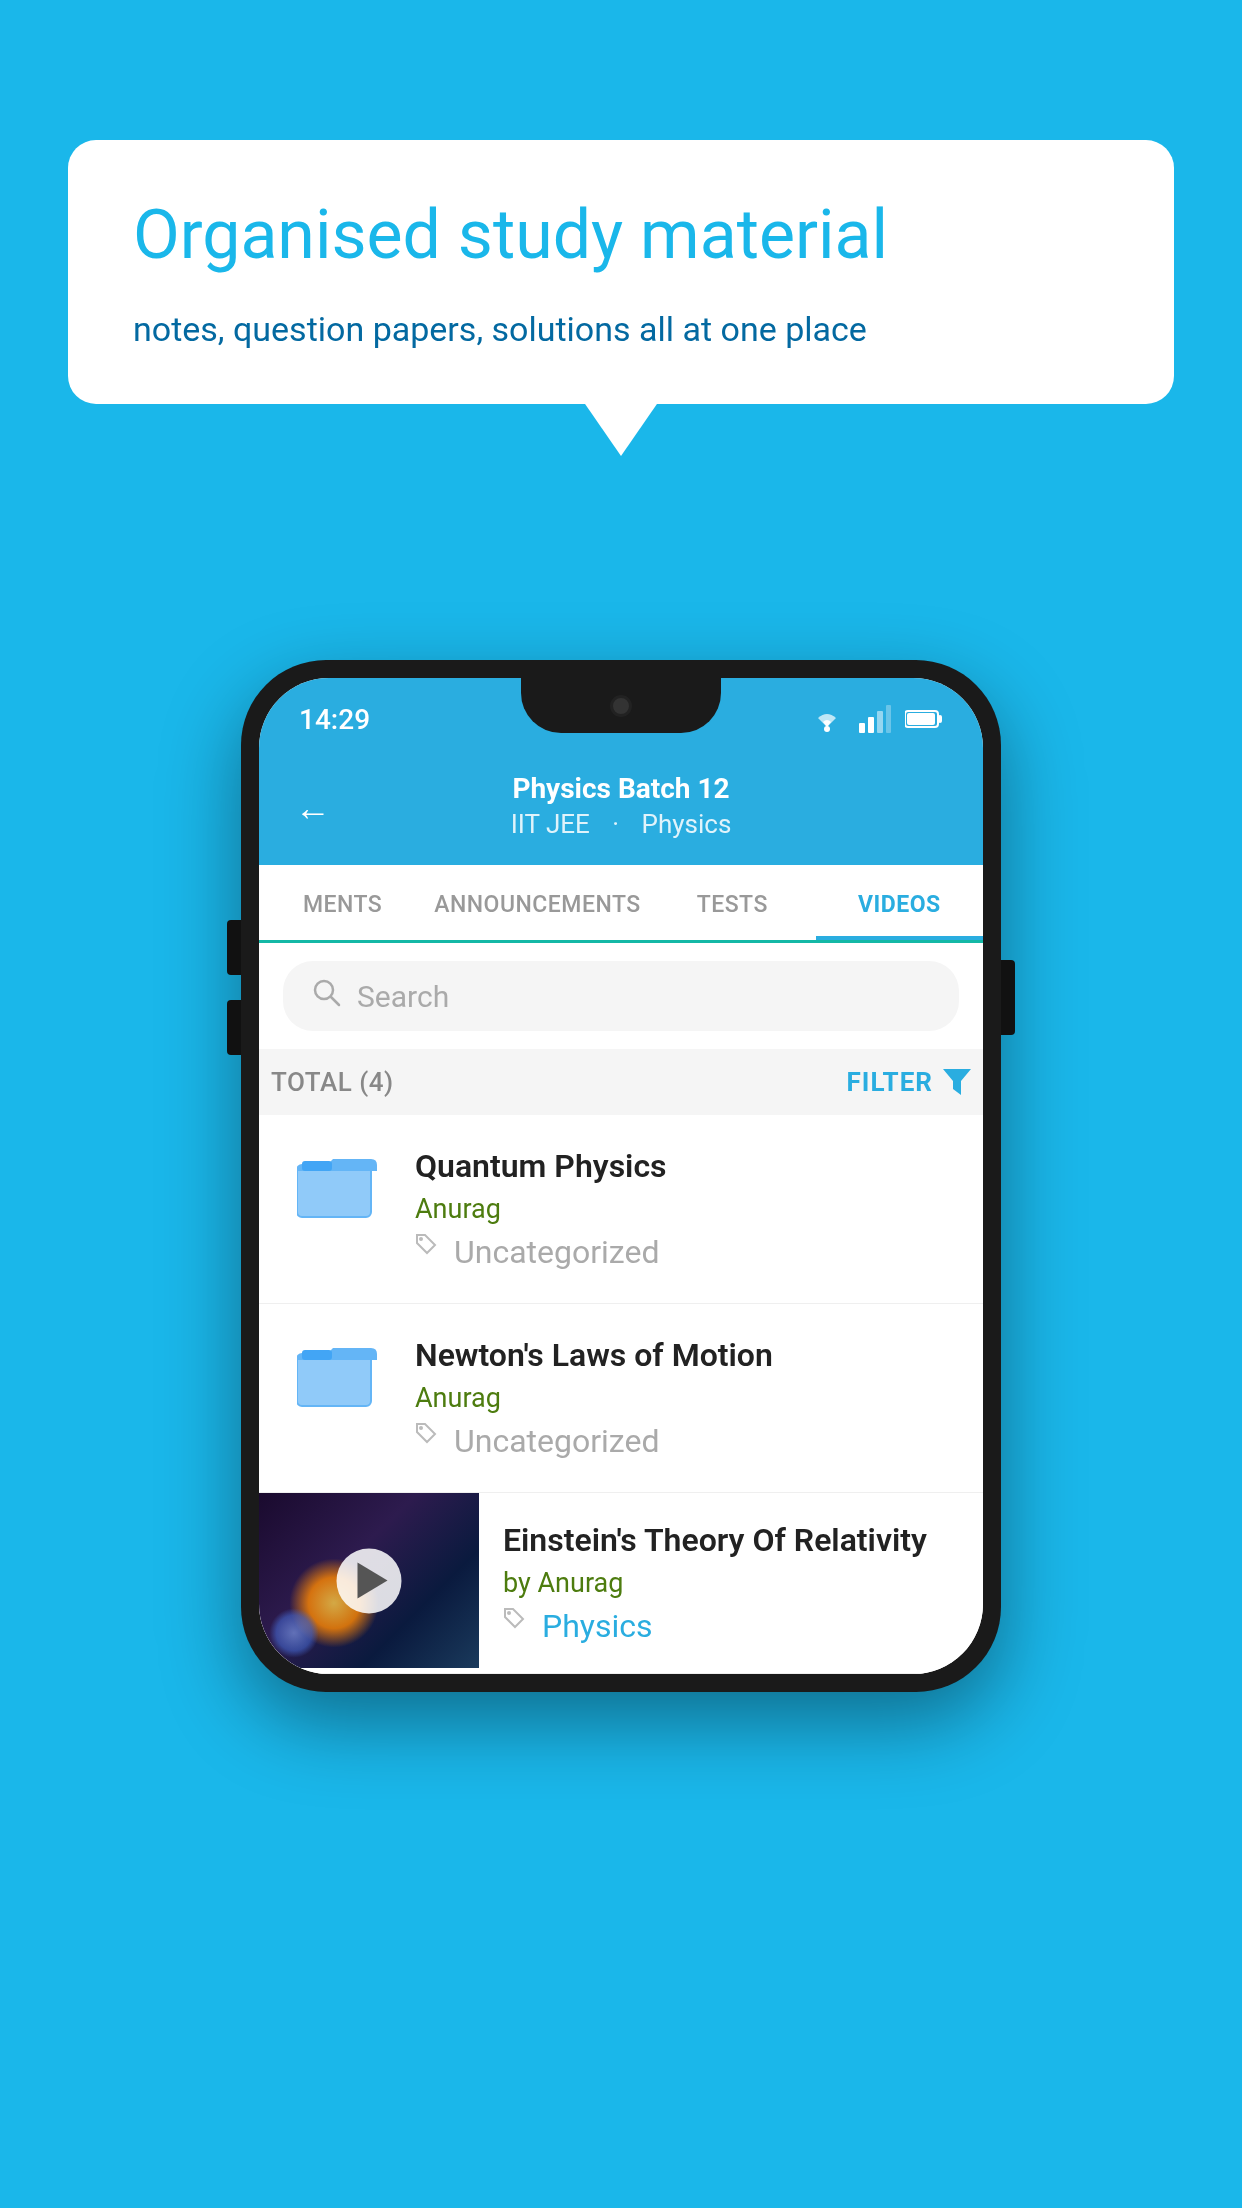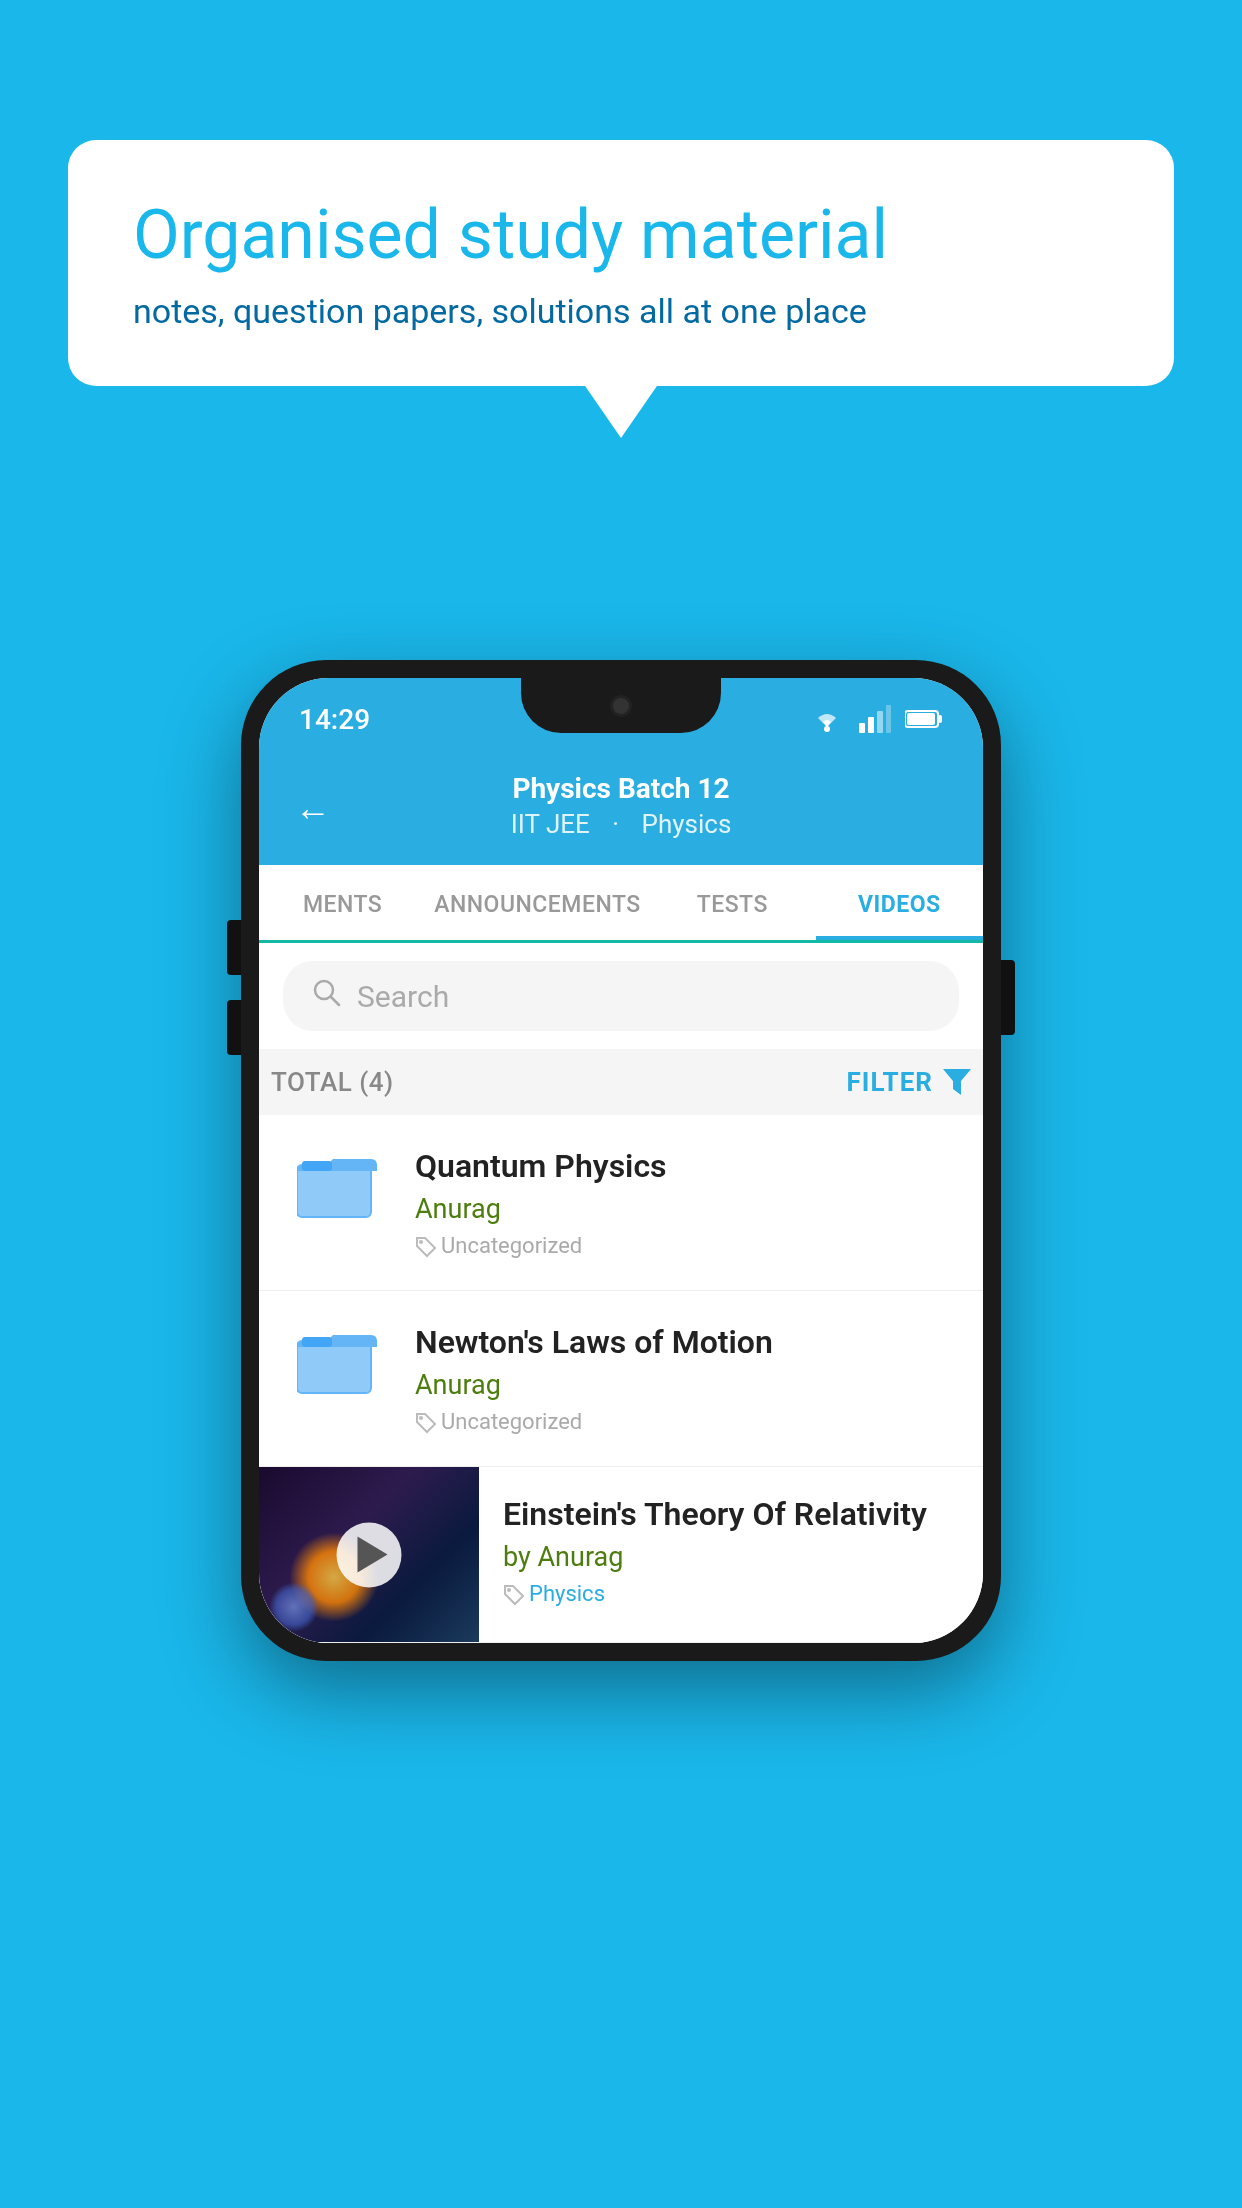--- a/index.html
+++ b/index.html
@@ -39,21 +39,21 @@
       border-left: 38px solid transparent;
       border-right: 38px solid transparent;
       border-top: 55px solid white;
     }
 
     .speech-bubble-title {
       font-size: 68px;
       color: #1ab7ea;
       font-weight: 400;
       line-height: 1.2;
-      margin-bottom: 14px;
+      margin-bottom: 32px;
     }
 
     .speech-bubble-subtitle {
       font-size: 34px;
       color: #0369a1;
       font-weight: 400;
     }
 
     
     .phone-container {
@@ -314,24 +314,24 @@
     }
 
     .video-item-author {
       font-size: 27px;
       color: #4d7c0f;
       margin-bottom: 8px;
     }
 
     .video-item-tag {
       display: flex;
-      align-items: flex-end;
-      gap: 4px;
+      align-items: flex-start;
+      gap: 17px;
       color: #aaa;
-      font-size: 22px;
+      font-size: 32px;
     }
 
     
     .video-item-with-thumb {
       display: flex;
       align-items: flex-start;
       padding: 0;
       border-bottom: 1px solid #efefef;
       cursor: pointer;
     }

